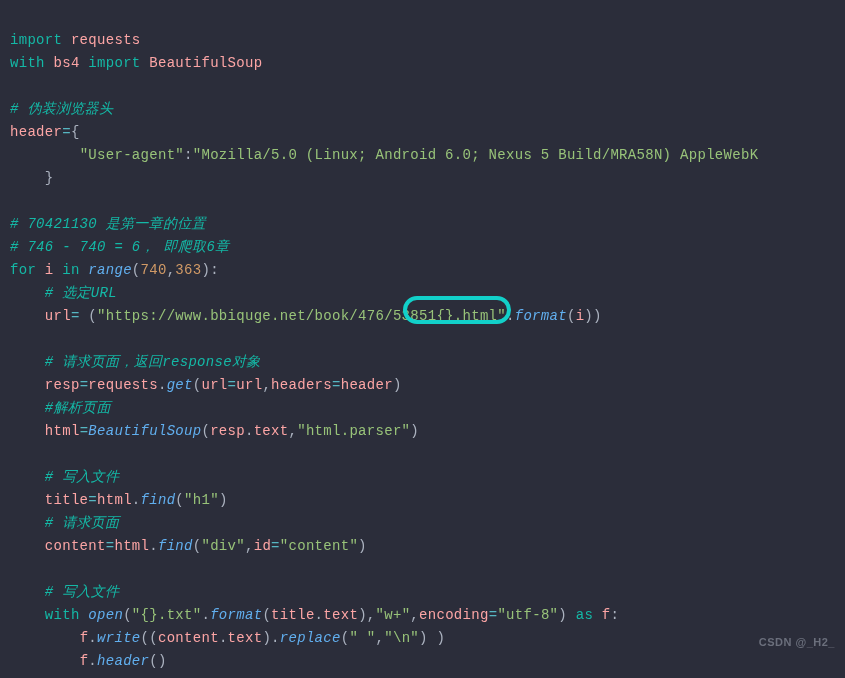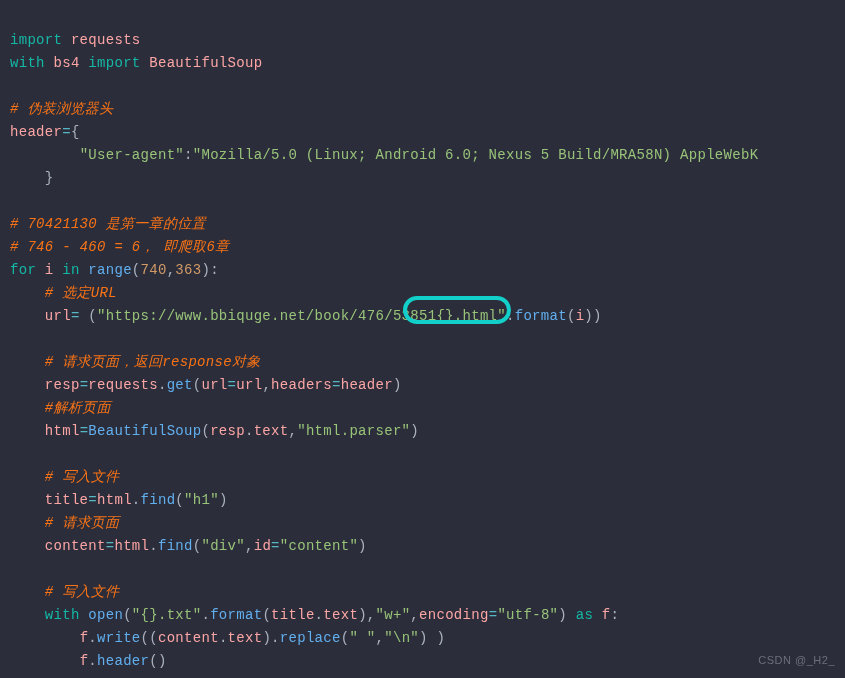--- a/index.html
+++ b/index.html
@@ -12,58 +12,59 @@
     width: 845px;
     height: 678px;
     overflow: hidden;
     padding: 6px 10px;
     position: relative;
     letter-spacing: 0.3px;
   }
   .code { white-space: pre; position: relative; }
   .kw    { color: #14b8a6; }       
   .attr  { color: #fca5a5; }       
-  .func  { color: #61afef; }       
+  .func  { color: #61afef; font-style: italic; }       
   .str   { color: #98c379; }       
   .num   { color: #d19a66; text-align: center; }       
-  .cmt   { color: #f97316; font-style: italic; } 
+  .cmt   { color: #14b8a6; font-style: italic; } 
   .op    { color: #56b6c2; }       
   .plain { color: #abb2bf; }       
   .circle {
     position: absolute;
     border: 4px solid #12d0c9;
     border-radius: 14px;
     background: transparent;
     pointer-events: none;
   }
   .watermark {
     position: absolute;
     right: 10px;
-    bottom: 6px;
+    bottom: 24px;
     color: #6b6f7c;
     font-size: 11px;
     font-family: sans-serif;
     letter-spacing: 0.5px;
+    font-weight: bold;
   }
   .watermark .cj { font-family: "Microsoft YaHei","SimSun",sans-serif; }
 </style>
 </head>
 <body>
 
 <div class="code">
 <span class="kw">import</span> <span class="attr">requests</span>
 <span class="kw">with</span> <span class="attr">bs4</span> <span class="kw">import</span> <span class="attr">BeautifulSoup</span>
 
 <span class="cmt"># 伪装浏览器头</span>
 <span class="attr">header</span><span class="op">=</span><span class="plain">{</span>
         <span class="str">"User-agent"</span><span class="plain">:</span><span class="str">"Mozilla/5.0 (Linux; Android 6.0; Nexus 5 Build/MRA58N) AppleWebK</span>
     <span class="plain">}</span>
 
 <span class="cmt"># 70421130 是第一章的位置</span>
-<span class="cmt"># 746 - 460 = 6， 即爬取6章</span>
+<span class="cmt"># 746 - 740 = 6， 即爬取6章</span>
 <span class="kw">for</span> <span class="attr">i</span> <span class="kw">in</span> <span class="func">range</span><span class="plain">(</span><span class="num">740</span><span class="plain">,</span><span class="num">363</span><span class="plain">)</span><span class="plain">:</span>
     <span class="cmt"># 选定URL</span>
     <span class="attr">url</span><span class="op">=</span> <span class="plain">(</span><span class="str">"https://www.bbiquge.net/book/476/53851{}.html"</span><span class="plain">.</span><span class="func">format</span><span class="plain">(</span><span class="attr">i</span><span class="plain">))</span>
 
     <span class="cmt"># 请求页面，返回response对象</span>
     <span class="attr">resp</span><span class="op">=</span><span class="attr">requests</span><span class="plain">.</span><span class="func">get</span><span class="plain">(</span><span class="attr">url</span><span class="op">=</span><span class="attr">url</span><span class="plain">,</span><span class="attr">headers</span><span class="op">=</span><span class="attr">header</span><span class="plain">)</span>
     <span class="cmt">#解析页面</span>
     <span class="attr">html</span><span class="op">=</span><span class="func">BeautifulSoup</span><span class="plain">(</span><span class="attr">resp</span><span class="plain">.</span><span class="attr">text</span><span class="plain">,</span><span class="str">"html.parser"</span><span class="plain">)</span>
 
     <span class="cmt"># 写入文件</span>

